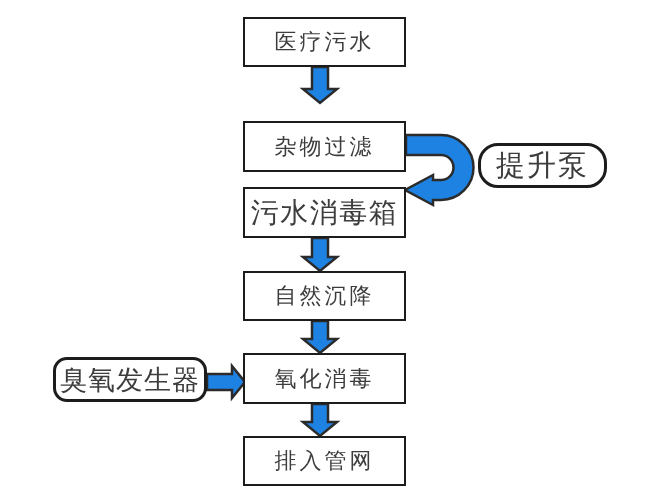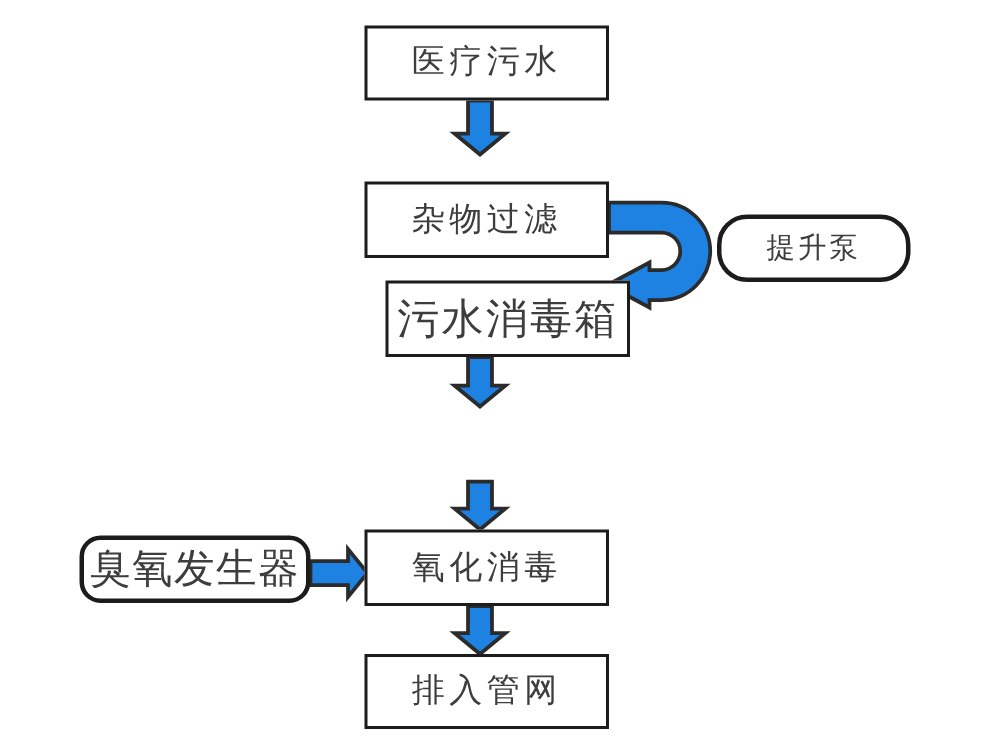--- a/index.html
+++ b/index.html
@@ -40,21 +40,21 @@
     font-size: 22px;
     letter-spacing: 3px;
   }
   .node.rect.small {
     font-size: 28px;
     letter-spacing: 1.5px;
   }
   .node.rounded {
     border: 3px solid var(--box-border);
     border-radius: 20px;
-    font-size: 19px;
+    font-size: 29px;
     letter-spacing: 2px;
   }
   .node.rounded.small {
     border-radius: 14px;
     font-size: 27px;
     letter-spacing: 1px;
   }
   .node span { display: block; }
 </style>
 </head>
@@ -82,24 +82,27 @@
   </div>
 
   <div class="node rect" style="left:243px; top:121px; width:163px; height:51px;">
     <span>杂物过滤</span>
   </div>
 
   <div class="node rounded" style="left:478px; top:143px; width:129px; height:45px;">
     <span>提升泵</span>
   </div>
 
-  <div class="node rect small" style="left:243px; top:187px; width:163px; height:51px;margin-left:14px;">
+  <div class="node rect small" style="left:243px; top:187px; width:163px; height:51px;">
     <span>污水消毒箱</span>
   </div>
 
+  <div class="node rect" style="left:243px; top:271px; width:163px; height:50px;">
+    <span>自然沉降</span>
+  </div>
 
   <div class="node rounded small" style="left:53px; top:357px; width:154px; height:45px;">
     <span>臭氧发生器</span>
   </div>
 
   <div class="node rect" style="left:243px; top:353px; width:163px; height:51px;">
     <span>氧化消毒</span>
   </div>
 
   <div class="node rect" style="left:243px; top:436px; width:163px; height:50px;text-align:right;">

